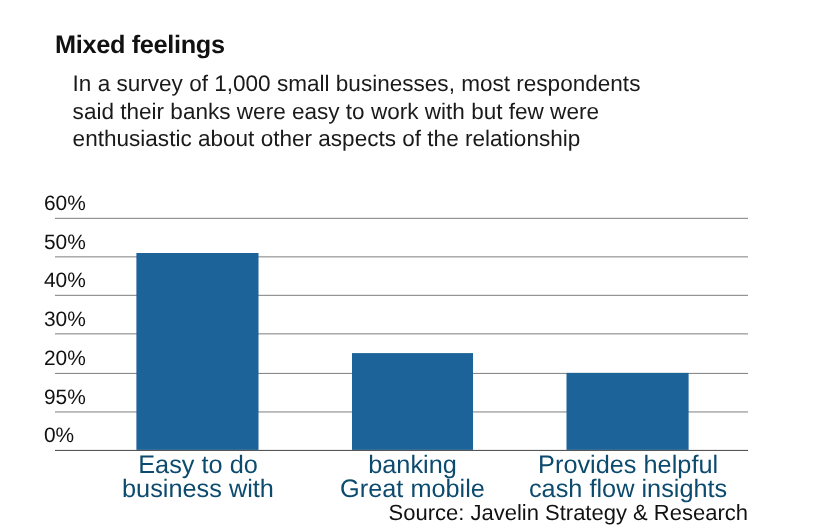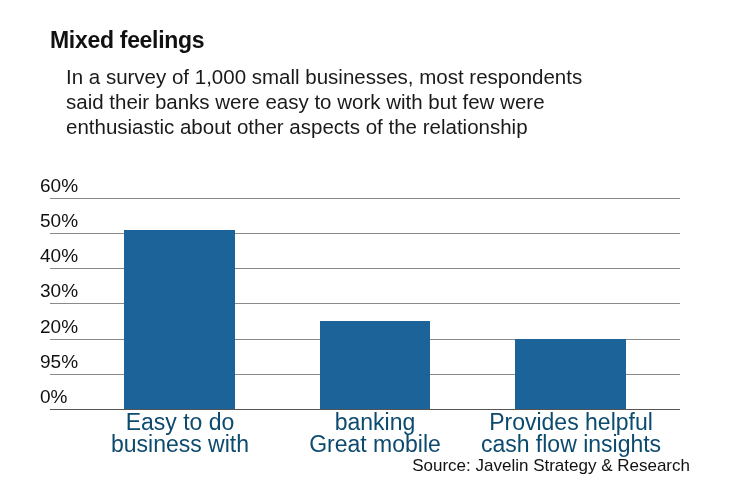--- a/index.html
+++ b/index.html
@@ -6,21 +6,21 @@
   body { width: 740px; height: 482px; position: relative; overflow: hidden; font-family: "Liberation Sans", "DejaVu Sans", sans-serif; color: #111; }
   .title { position: absolute; left: 50px; top: 20px; font-size: 23px; font-weight: bold; letter-spacing: -0.3px; line-height: 40px; }
   .subtitle { position: absolute; left: 50px; top: 64px; width: 660px; font-size: 20.5px; line-height: 25px; color: #1a1a1a; margin-left: 16px; }
   .subtitle div { white-space: nowrap; }
   .chart { position: absolute; left: 0; top: 0; width: 740px; height: 482px; }
   .gridline { position: absolute; left: 50px; width: 630px; height: 1px; background: #8a8a8a; }
   .baseline { background: #555; }
   .ytick { position: absolute; left: 40px; font-size: 19px; line-height: 20px; color: #111; }
   .bar { position: absolute; background: #1c6399; }
   .xlabel { position: absolute; text-align: center; font-size: 23px; line-height: 22px; color: #0c4a6e; width: 200px; }
-  .source { position: absolute; right: 50px; top: 456px; font-size: 17px; color: #111; }
+  .source { position: absolute; right: 60px; top: 456px; font-size: 20px; color: #111; }
 </style>
 </head>
 <body>
 
 <div class="title">Mixed feelings</div>
 <div class="subtitle">
   <div>In a survey of 1,000 small businesses, most respondents</div>
   <div>said their banks were easy to work with but few were</div>
   <div>enthusiastic about other aspects of the relationship</div>
 </div>

